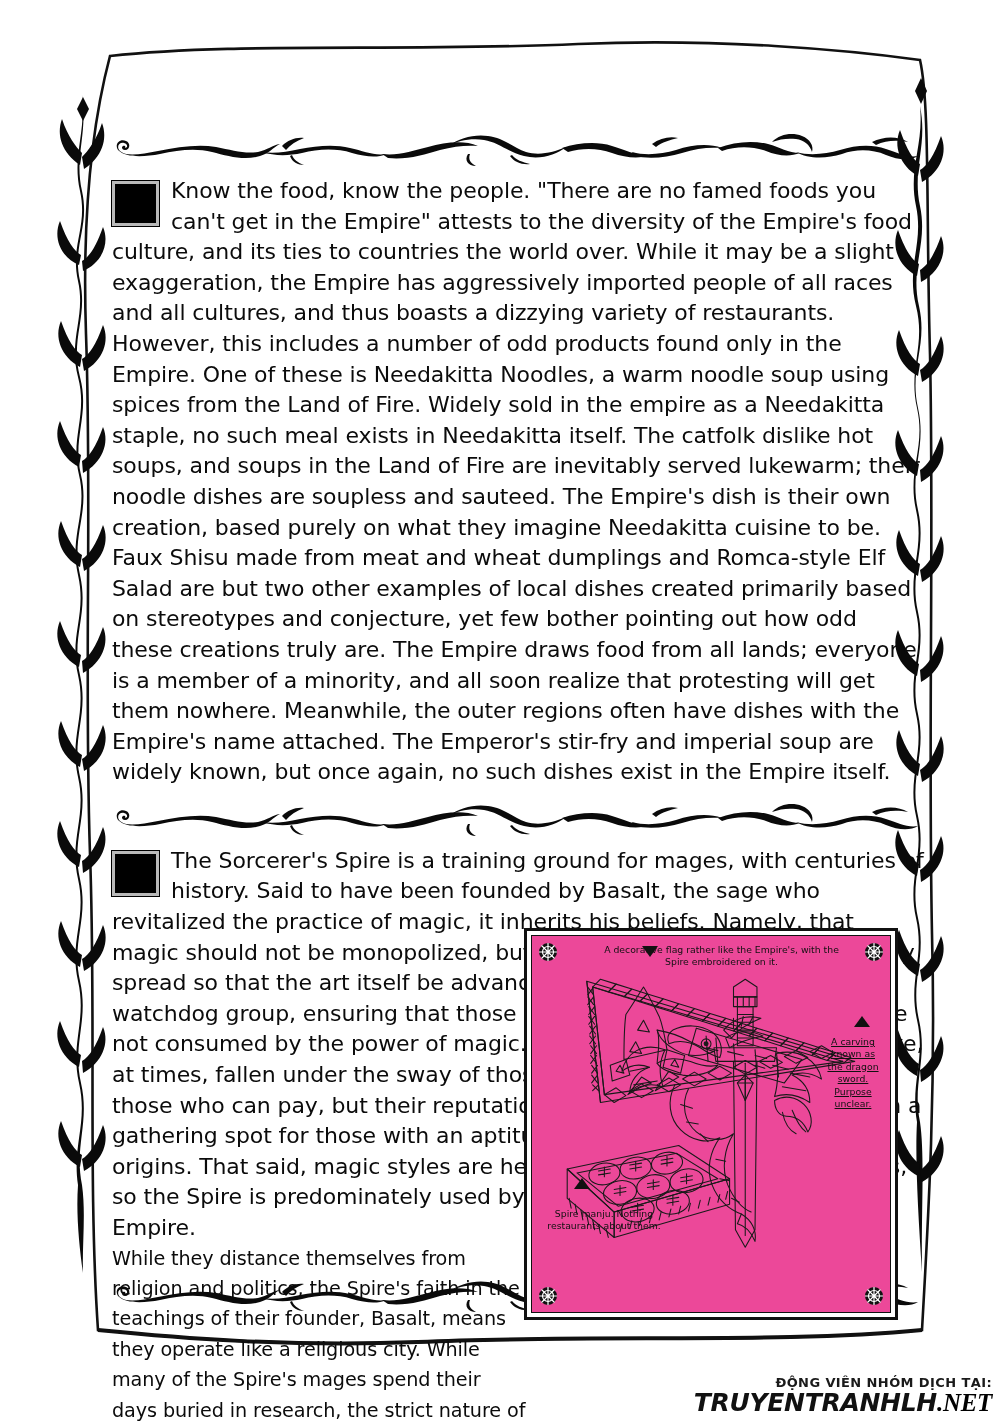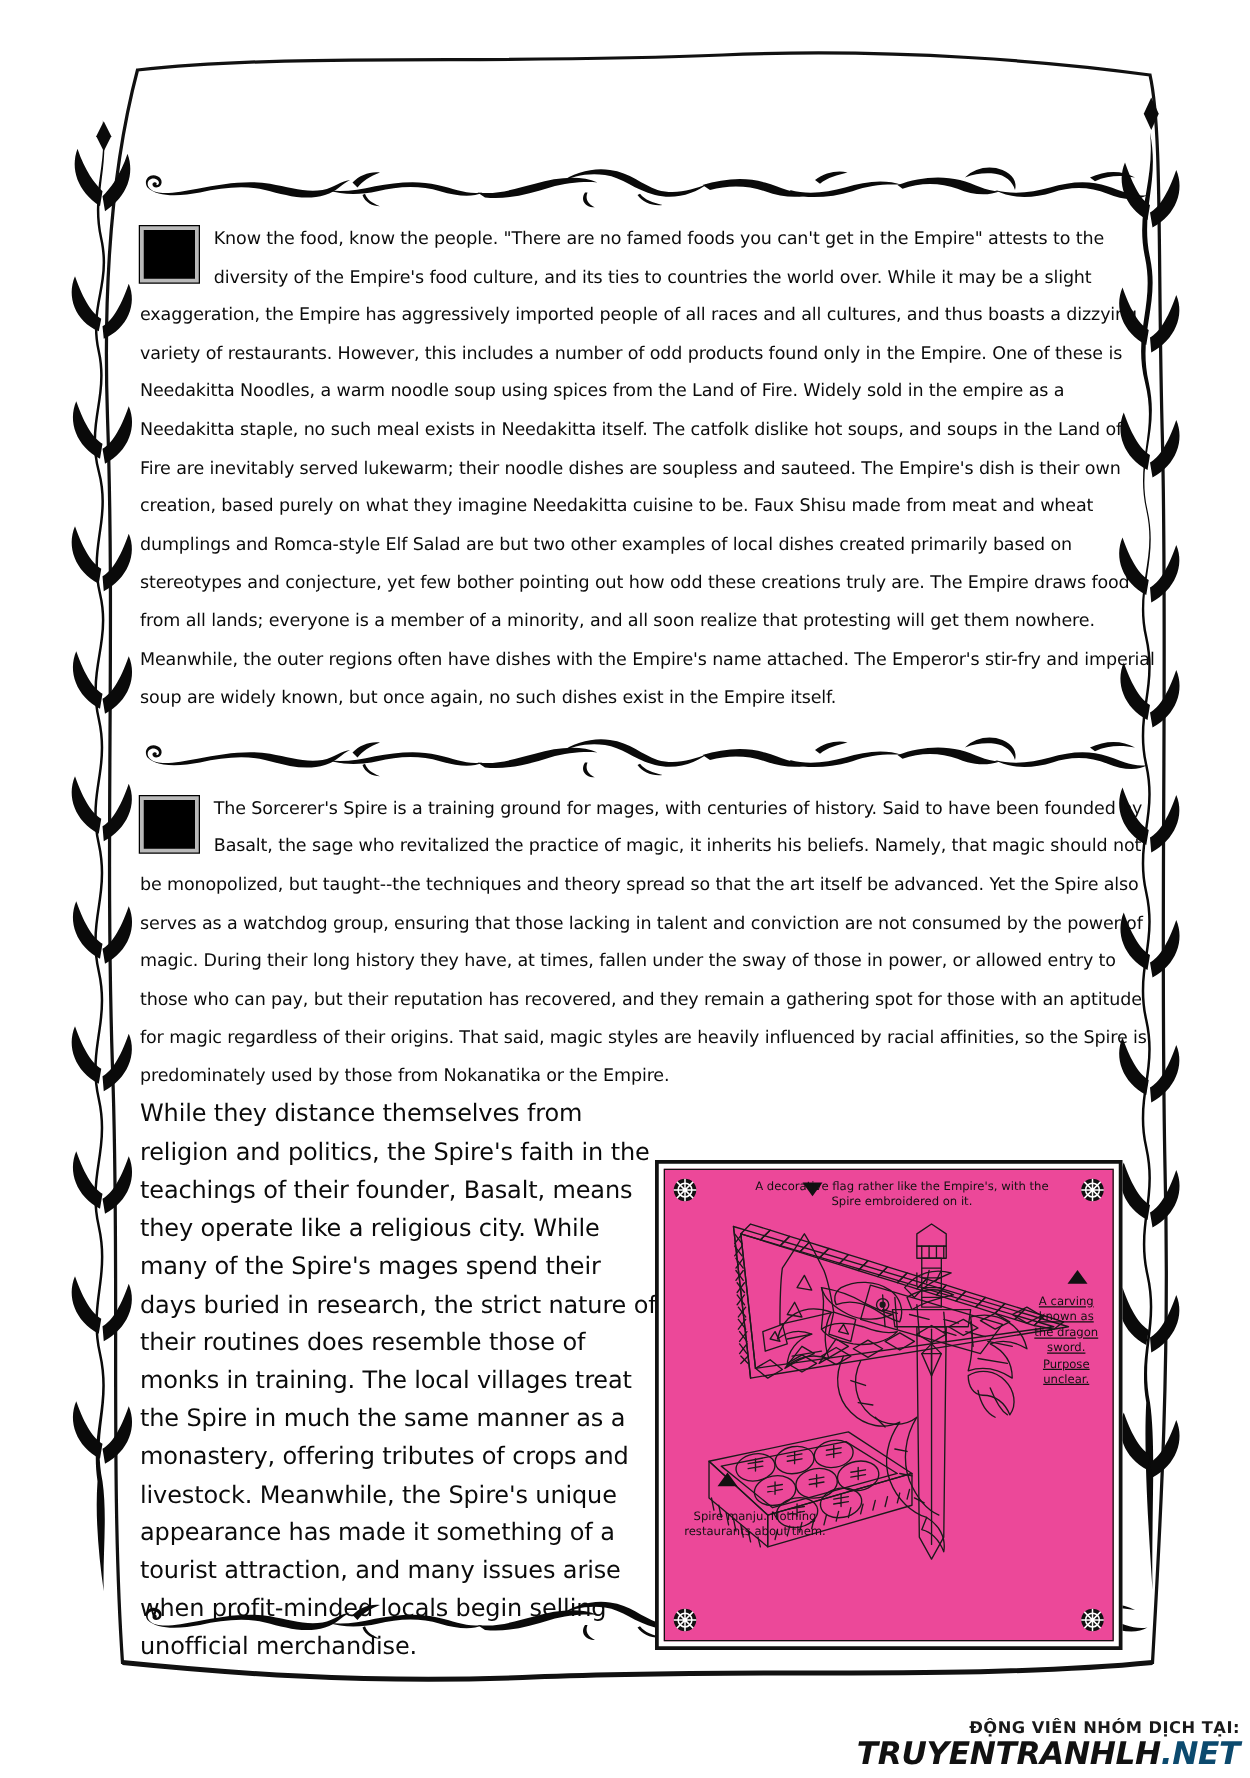--- a/index.html
+++ b/index.html
@@ -25,21 +25,21 @@
   .vine-left{left:52px;top:95px;width:62px;height:1180px;}
   .vine-right{right:48px;top:72px;width:62px;height:1210px;}
 
   
   .content{
     position:absolute;left:112px;top:118px;width:812px;height:1190px;
   }
 
   .para{
     font-family:"DejaVu Sans", sans-serif;
-    font-size:14px;
+    font-size:22px;
     line-height:30.6px;
     color:#0b0b0b;
     letter-spacing:-0.1px;
     text-align:left;
     margin:0;
   }
   .para.tight{font-size:19.2px;line-height:30.4px;}
 
   
   .dropcap{
@@ -122,21 +122,21 @@
     font-family:"DejaVu Sans", sans-serif;
     font-size:13px;font-weight:bold;color:#1a1a1a;
     letter-spacing:0.4px;
     text-align:right;
   }
   .wm-line2{
     font-family:"DejaVu Sans", sans-serif;
     font-size:25px;font-weight:bold;font-style:italic;
     color:#111;letter-spacing:-0.3px;line-height:1.05;
   }
-  .wm-net{color:#0c4a6e;}
+  .wm-net{color:#000000;font-family:Liberation Serif, serif;}
 </style>
 </head>
 <body>
 
 <div class="page">
 
   <div class="sheet">
     <svg class="sheet-edge" viewBox="0 0 890 1330" preserveAspectRatio="none">
       <path d="M52,22 C180,8 340,18 520,10 C660,4 790,16 862,26
                C872,70 868,180 872,320 C876,500 870,700 874,900

